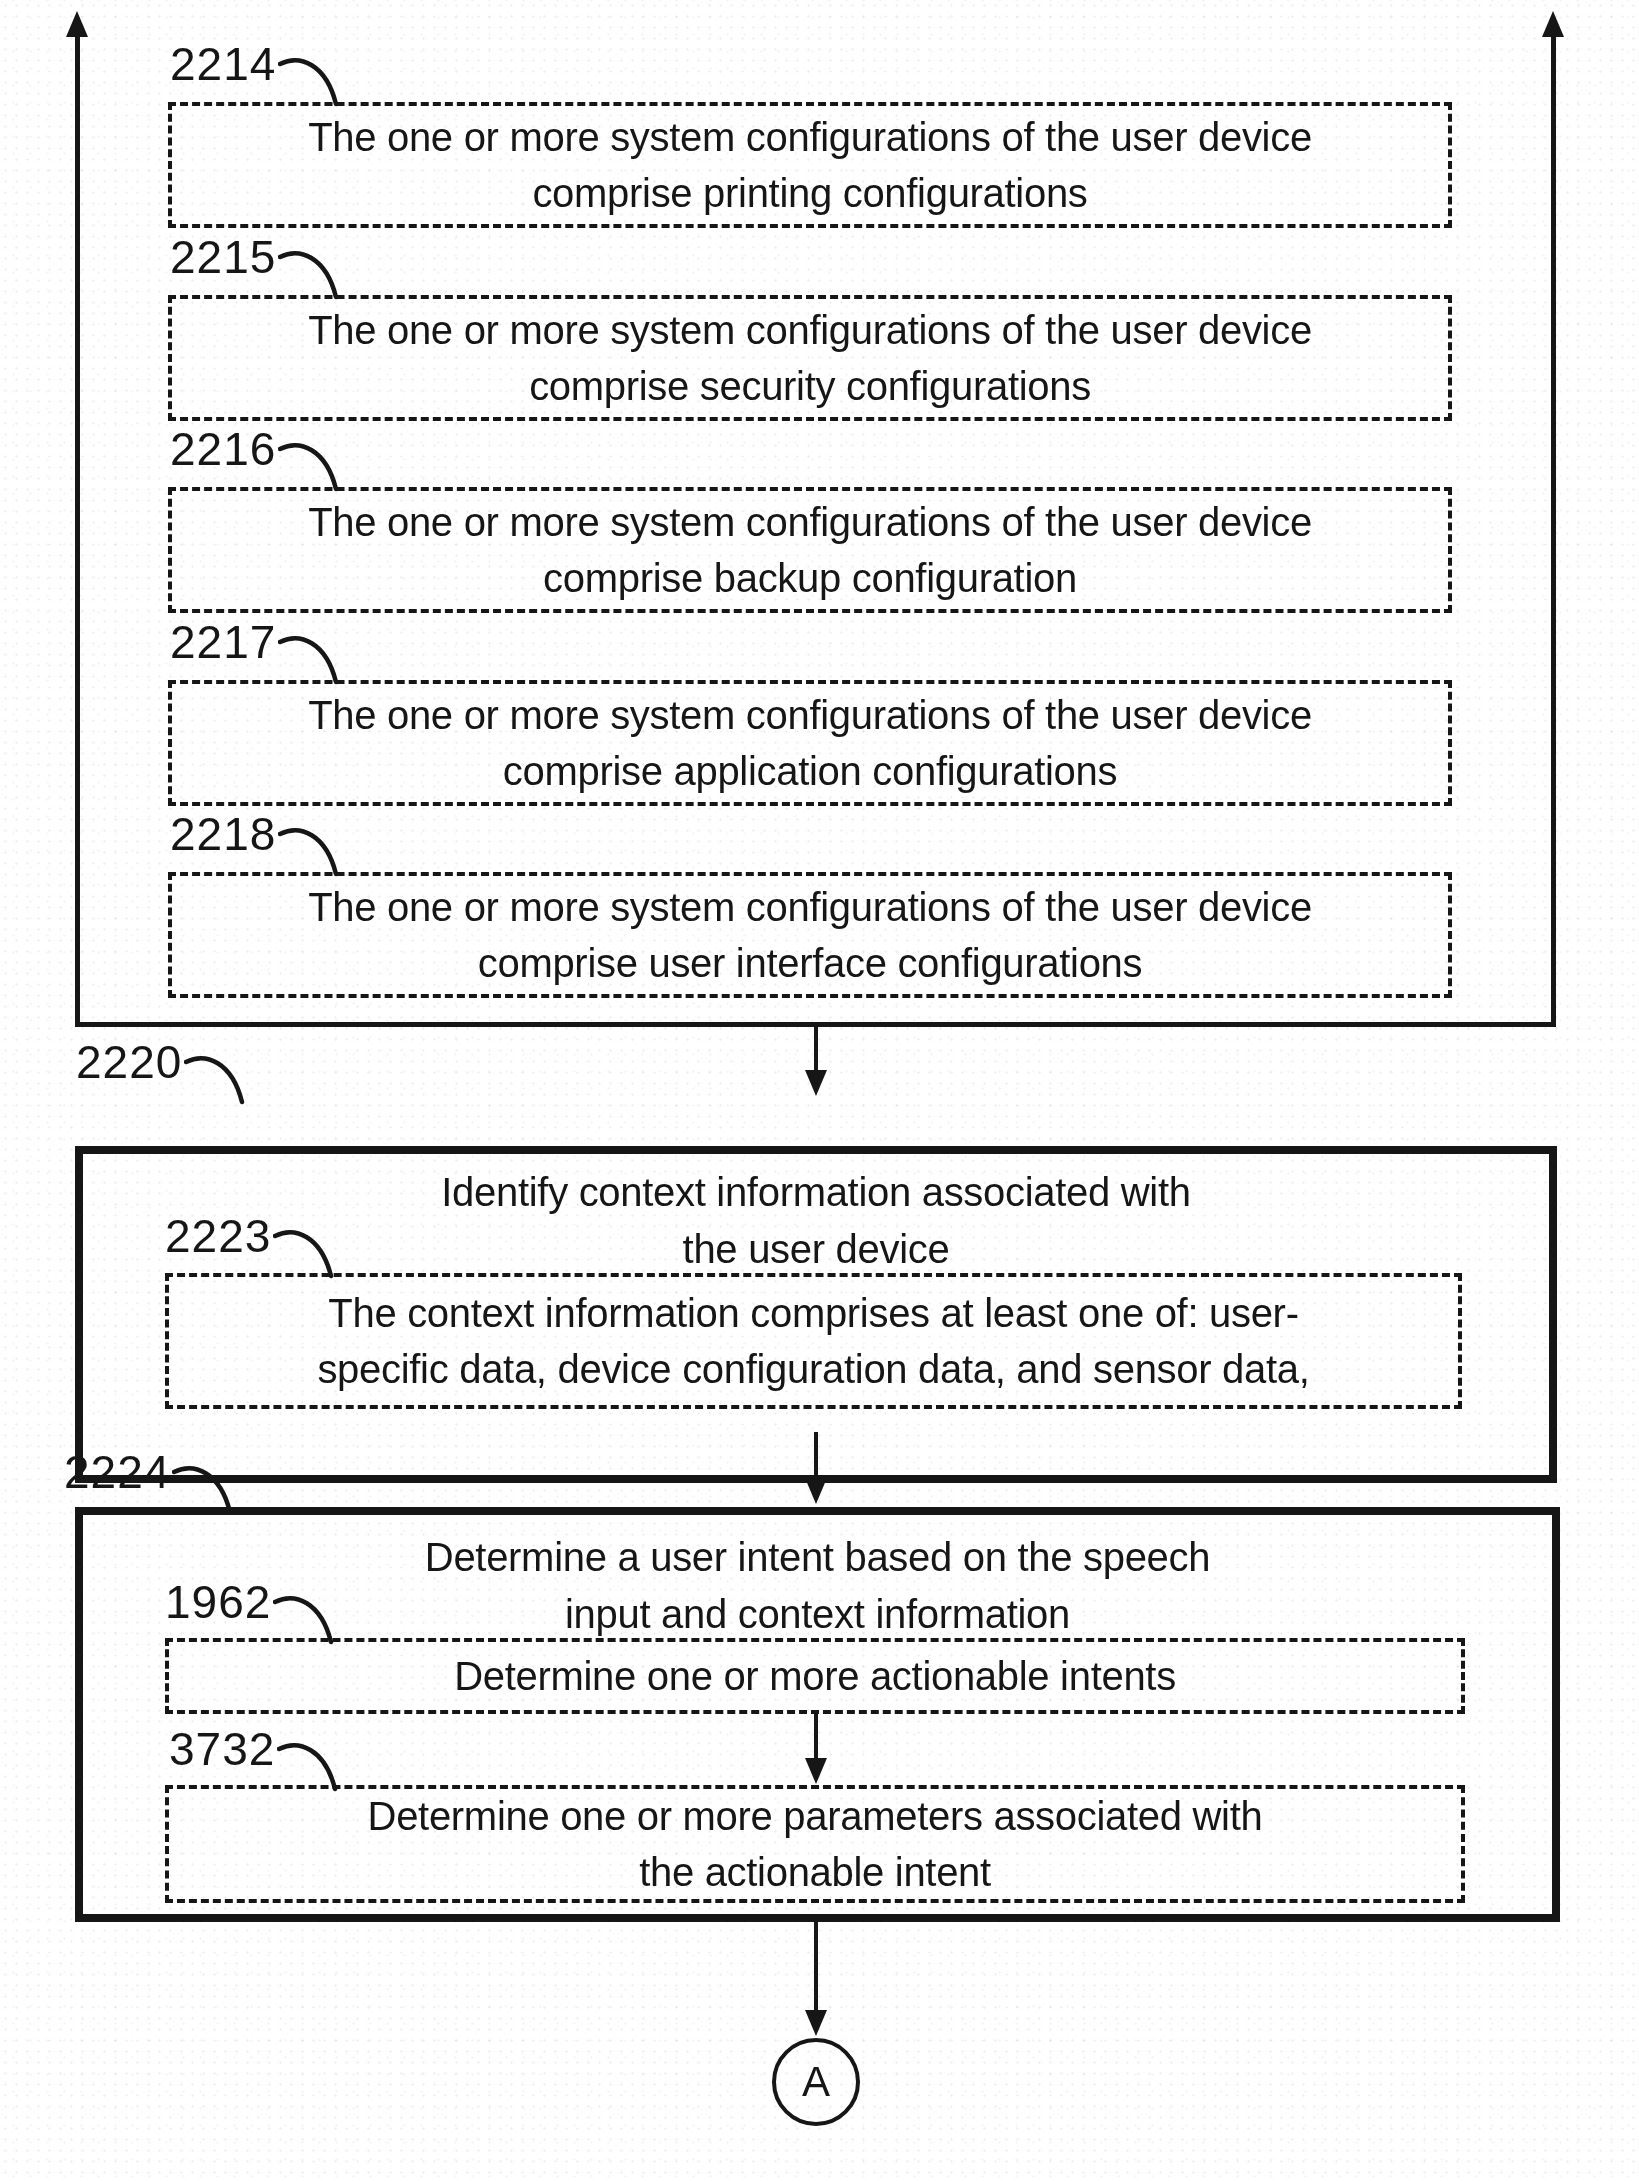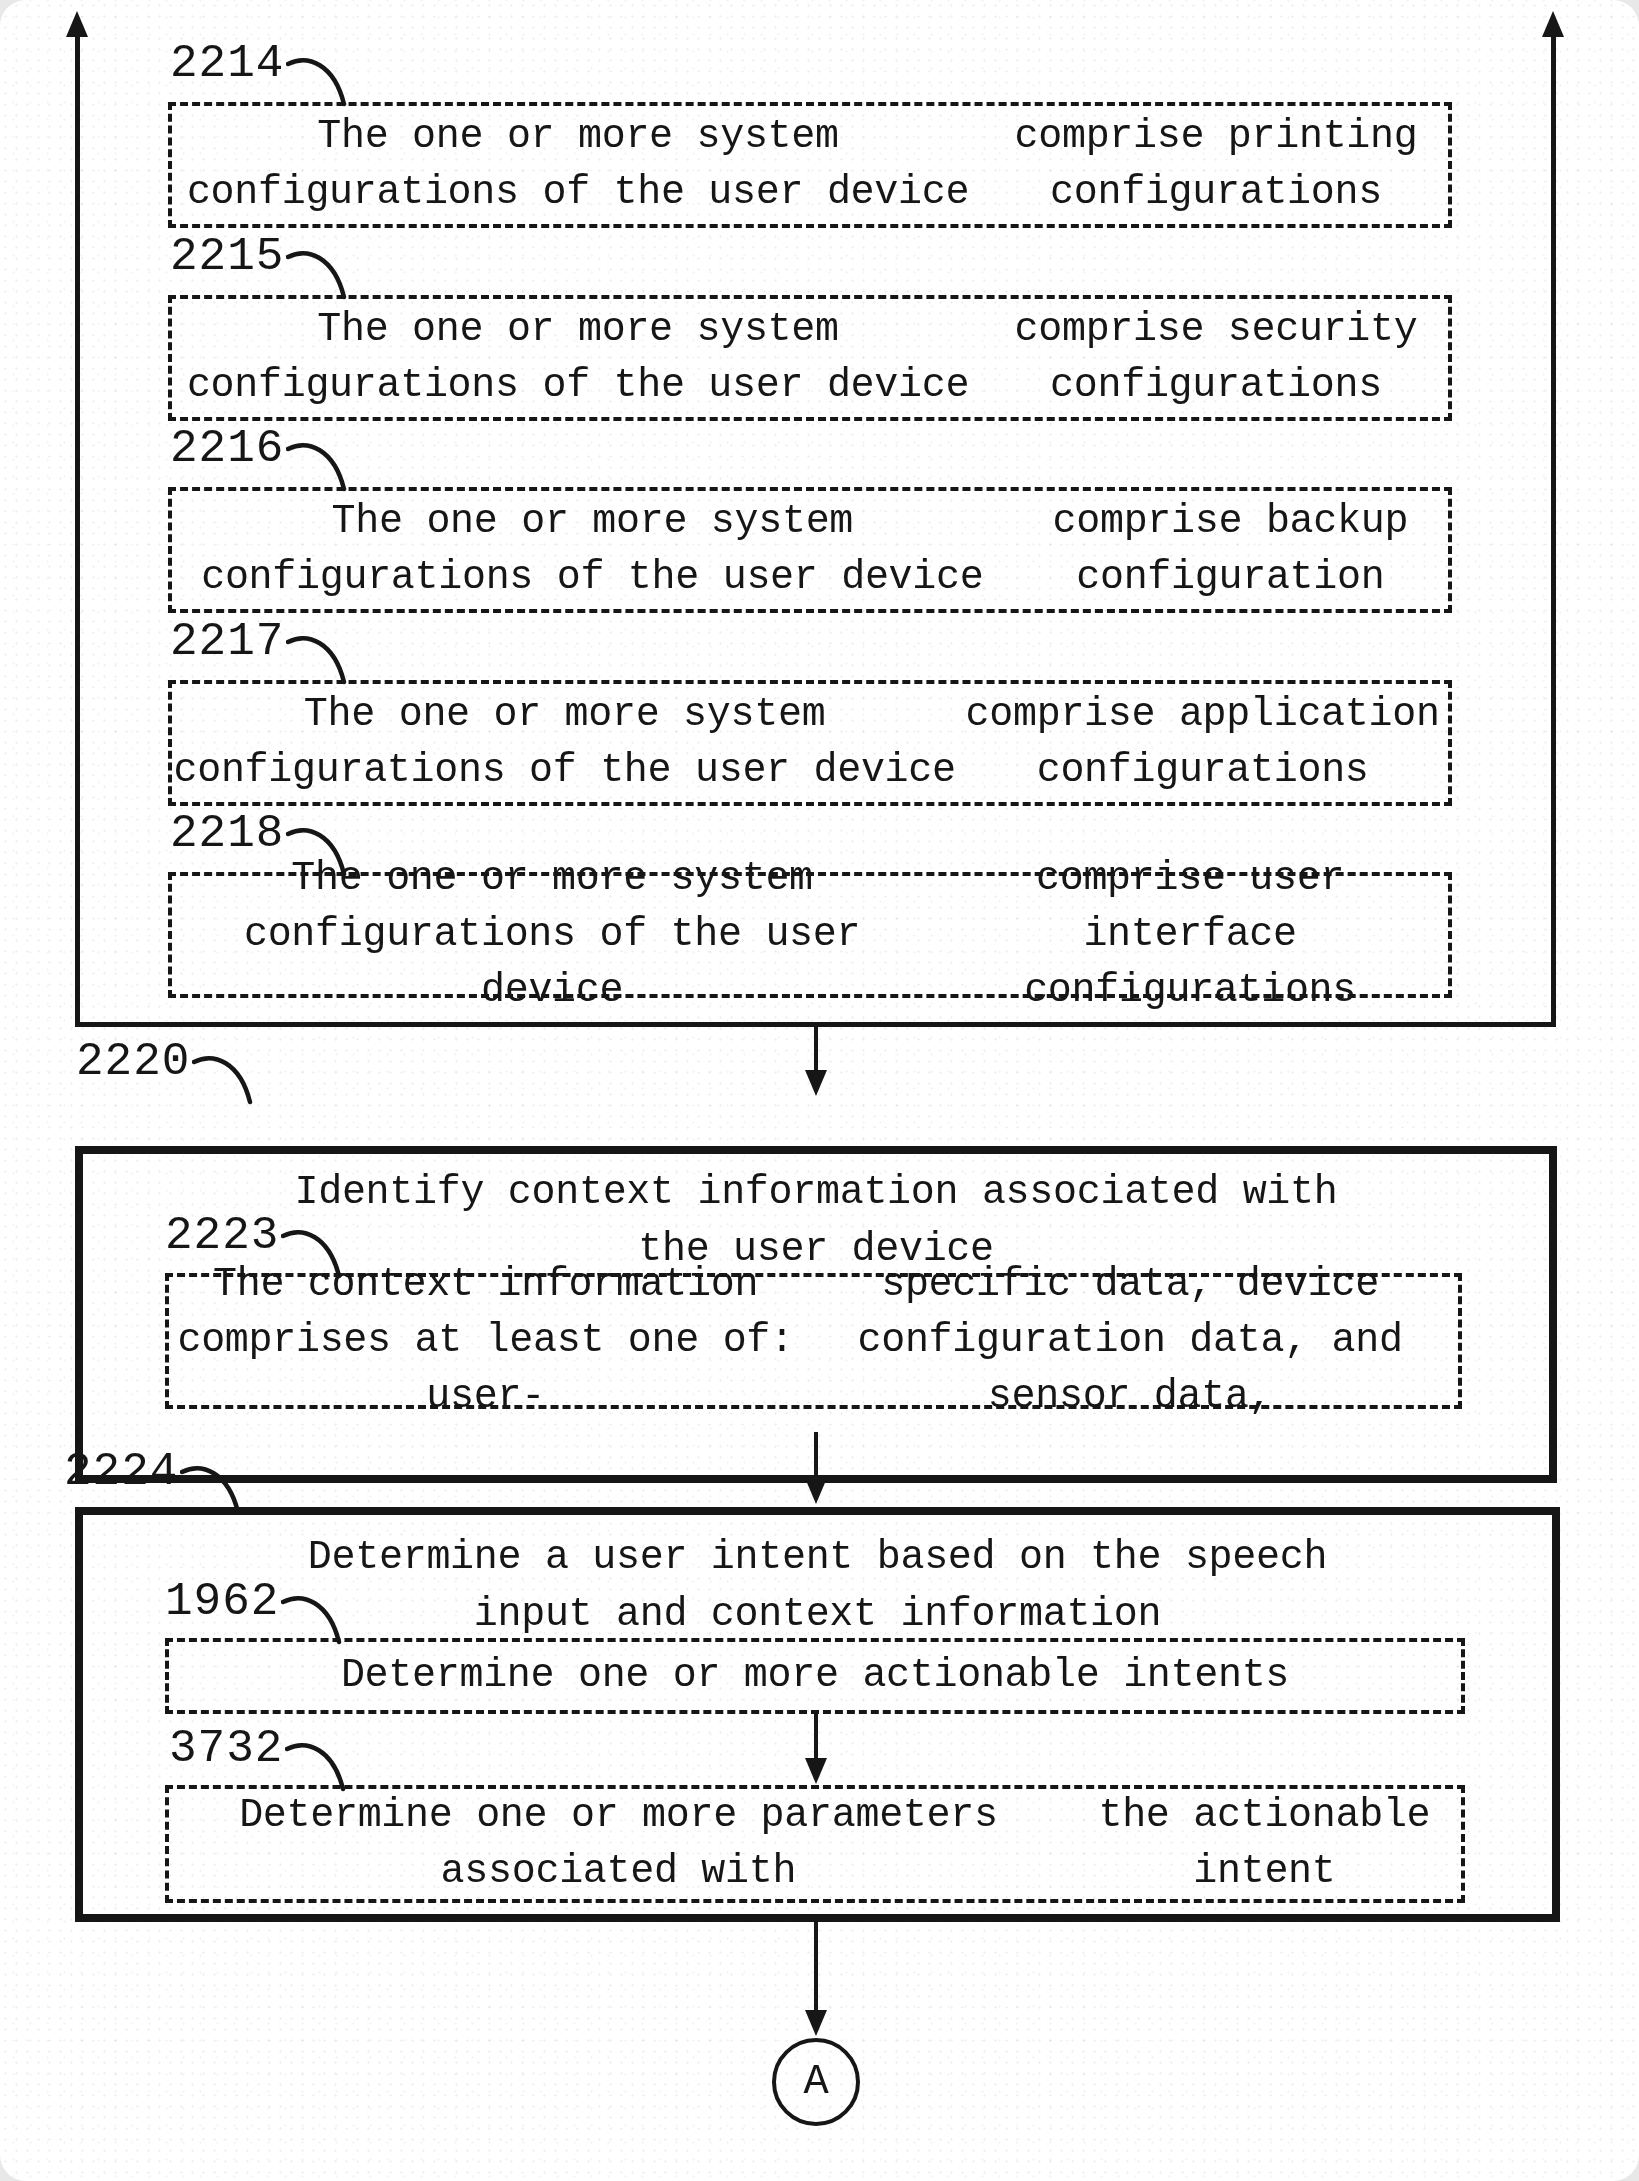--- a/index.html
+++ b/index.html
@@ -5,24 +5,23 @@
   :root{
     --ink:#161616;
     --paper:#ffffff;
   }
   html,body{margin:0;padding:0;background:#e8e8e8;}
   #canvas{
     position:relative;
     width:1639px;height:2181px;
     margin:0 auto;
     background:var(--paper);
-    font-family:Liberation Mono, monospace;
+    font-family:Liberation Sans, sans-serif;
     color:var(--ink);
     overflow:hidden;
-    border-radius:26px;
   }
   
   #canvas::before{
     content:"";
     position:absolute;inset:0;
     background-image:
       radial-gradient(rgba(0,0,0,0.055) 1px, transparent 1.4px),
       radial-gradient(rgba(0,0,0,0.035) 1px, transparent 1.4px);
     background-size:11px 11px,17px 17px;
     background-position:0 0,5px 9px;
@@ -53,21 +52,21 @@
     letter-spacing:1px;
     white-space:nowrap;
   }
   .ref .leader{margin-top:12px;margin-left:2px;}
   .leader path{stroke:var(--ink);stroke-width:4.5;fill:none;stroke-linecap:round;}
 
   
   .dashed-box{
     border:4px dashed var(--ink);
     box-sizing:border-box;
-    display:flex;flex-direction:row;
+    display:flex;flex-direction:column;
     justify-content:center;align-items:center;
     text-align:center;
   }
   .box-text{font-size:40px;line-height:56px;letter-spacing:-0.3px;}
 
   
   .heavy-box{
     border:8px solid var(--ink);
     box-sizing:border-box;
     background:transparent;

